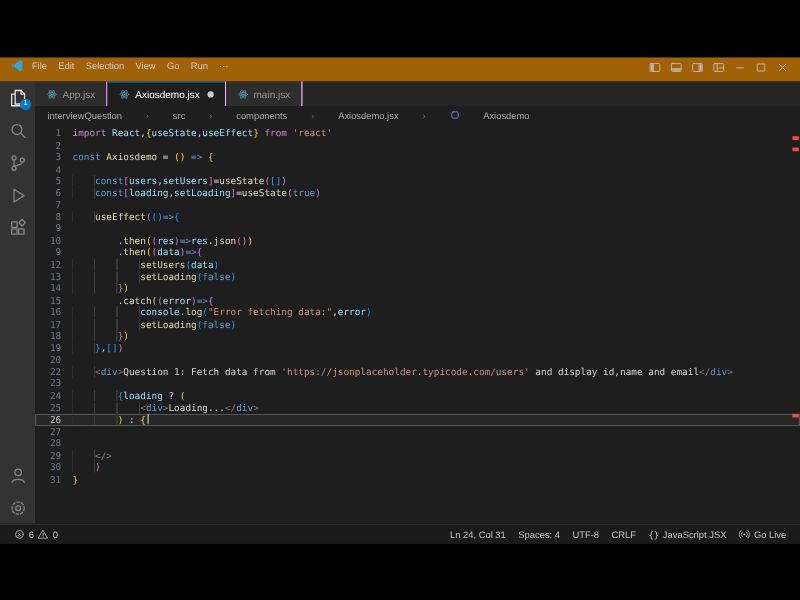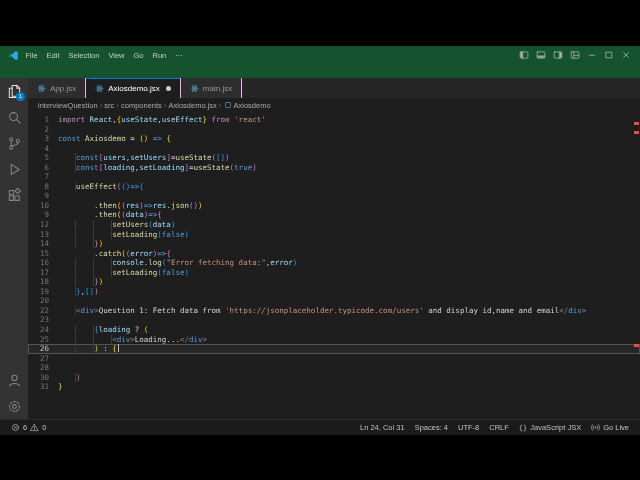--- a/index.html
+++ b/index.html
@@ -1,21 +1,21 @@
 <!DOCTYPE html>
 <html><head>
 <meta charset="utf-8">
 <style>
   *{margin:0;padding:0;box-sizing:border-box}
   html,body{width:640px;height:480px;overflow:hidden;background:#000}
   .screen{position:relative;width:640px;height:480px;background:#000;font-family:"Liberation Sans",sans-serif}
   .vscode{position:absolute;left:0;top:46px;width:640px;height:389px;display:flex;flex-direction:column;background:#1e1e1e}
 
   
-  .titlebar{height:19px;background:#14532d;display:flex;align-items:flex-end;padding:16px 6px;flex:0 0 auto;position:relative;z-index:5}
+  .titlebar{height:19px;background:#a16207;display:flex;align-items:flex-start;padding:0 6px;flex:0 0 auto;position:relative;z-index:5}
   .logo{width:15px;height:13px;display:flex;align-items:center;justify-content:center}
   .logo svg{width:11px;height:11px}
   .menu{display:flex;color:#cccccc;font-size:7.5px}
   .menu-item{padding:2px 4.5px;border-radius:3px;cursor:default}
   .cmd-center{position:absolute;left:50%;transform:translateX(-50%);top:3px;width:172px;height:13px;background:#2a2a2a;border:1px solid #454545;border-radius:3px;display:flex;align-items:center;justify-content:center;gap:4px;color:#9d9d9d;font-size:7.5px}
   .cc-icon svg{width:8px;height:8px;display:block}
   .title-right{margin-left:auto;display:flex;align-items:center;gap:1px}
   .tbtn{width:16px;height:15px;display:flex;align-items:center;justify-content:center;color:#c0c0c0}
   .tbtn svg{width:10px;height:10px}
 
@@ -37,21 +37,21 @@
   .tabs{height:20px;background:#252526;display:flex;flex:0 0 auto}
   .tab{display:flex;align-items:center;gap:4px;padding:0 9px;font-size:8px;color:#969696;background:#2d2d2d;border-right:1px solid #f0abfc;cursor:pointer}
   .tab.active{background:#1e1e1e;color:#fff;box-shadow:inset 0 1px 0 #0078d4}
   .tab-icon{display:flex}
   .tab-icon svg{width:9px;height:9px}
   .tab-icon svg *{stroke:#519aba;stroke-width:1}
   .tab-icon svg .dot{fill:#519aba;stroke:none}
   .mod-dot{width:5px;height:5px;border-radius:50%;background:#cdcdcd;margin-left:2px}
 
   
-  .breadcrumb{height:14px;display:flex;align-items:center;padding-left:10px;font-size:7.5px;color:#a9a9a9;gap:2px;background:#1e1e1e;flex:0 0 auto}
+  .breadcrumb{height:14px;display:flex;align-items:center;padding-left:10px;font-size:7.5px;color:#a9a9a9;gap:19px;background:#1e1e1e;flex:0 0 auto}
   .crumb{cursor:pointer}
   .crumb-sep{color:#666;font-size:8px}
   .crumb-icon{display:flex}
   .crumb-icon svg{width:8px;height:8px;color:#75beff}
 
   
   .editor{flex:1;position:relative;padding-top:3px;overflow:hidden;font-family:"DejaVu Sans Mono","Liberation Mono",monospace;font-size:7.5px;background:#1e1e1e}
   .line{display:flex;height:9.55px;line-height:9.55px;white-space:pre;position:relative}
   .line.cur{background:rgba(255,255,255,.045);box-shadow:inset 0 0 0 1px rgba(130,130,130,.5)}
   .ln{flex:0 0 30px;text-align:right;padding-right:9px;color:#6e7681}
@@ -267,20 +267,21 @@
               <div class="line"><span class="ln">18</span><span class="code-text"><span class="p ws">        </span><span class="u">}</span><span class="y">)</span></span></div>
               <div class="line"><span class="ln">19</span><span class="code-text"><span class="p ws">    </span><span class="l">}</span><span class="p">,</span><span class="l">[]</span><span class="u">)</span></span></div>
               <div class="line"><span class="ln">20</span><span class="code-text"></span></div>
               <div class="line"><span class="ln">22</span><span class="code-text"><span class="p ws">    </span><span class="a">&lt;</span><span class="b">div</span><span class="a">&gt;</span><span class="p">Question 1: Fetch data from </span><span class="s">'https://jsonplaceholder.typicode.com/users'</span><span class="p"> and display id,name and email</span><span class="a">&lt;/</span><span class="b">div</span><span class="a">&gt;</span></span></div>
               <div class="line"><span class="ln">23</span></div>
               <div class="line"><span class="ln">24</span><span class="code-text"><span class="p ws">        </span><span class="l">{</span><span class="v">loading</span><span class="p"> ? </span><span class="y">(</span></span></div>
               <div class="line"><span class="ln">25</span><span class="code-text"><span class="p ws">            </span><span class="a">&lt;</span><span class="b">div</span><span class="a">&gt;</span><span class="p">Loading...</span><span class="a">&lt;/</span><span class="b">div</span><span class="a">&gt;</span></span></div>
               <div class="line cur"><span class="ln">26</span><span class="code-text"><span class="p ws">        </span><span class="y">)</span><span class="p"> : </span><span class="y">{</span><span class="cursor"></span></span></div>
               <div class="line"><span class="ln">27</span><span class="code-text"></span></div>
               <div class="line"><span class="ln">28</span><span class="code-text"></span></div>
+              <div class="line"><span class="ln">29</span><span class="code-text"><span class="p ws">    </span><span class="a">&lt;/&gt;</span></span></div>
               <div class="line"><span class="ln">30</span><span class="code-text"><span class="p ws">    </span><span class="u">)</span></span></div>
               <div class="line"><span class="ln">31</span><span class="code-text"><span class="y">}</span></span></div>
             </div>
           <div class="ruler" id="ruler">
               <div class="ruler-mark" style="top: 10px; background: rgb(241, 76, 76);"></div>
               <div class="ruler-mark" style="top: 19px; background: rgb(241, 76, 76);"></div>
               <div class="ruler-mark" style="top: 232px; background: rgb(241, 76, 76);"></div>
             </div>
         </div>
       </div>

